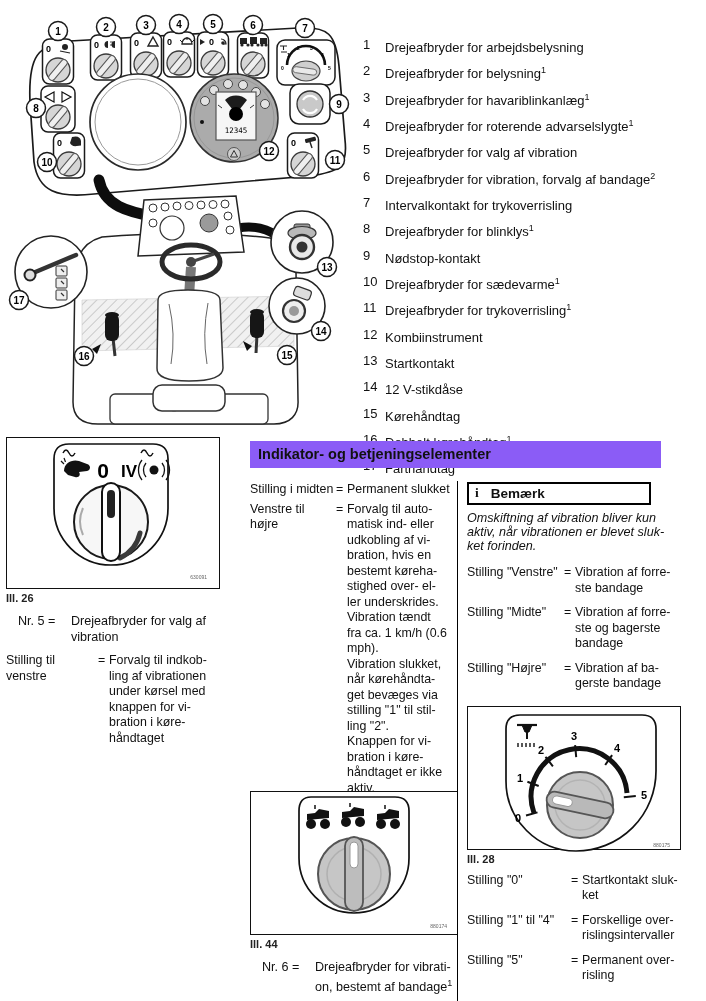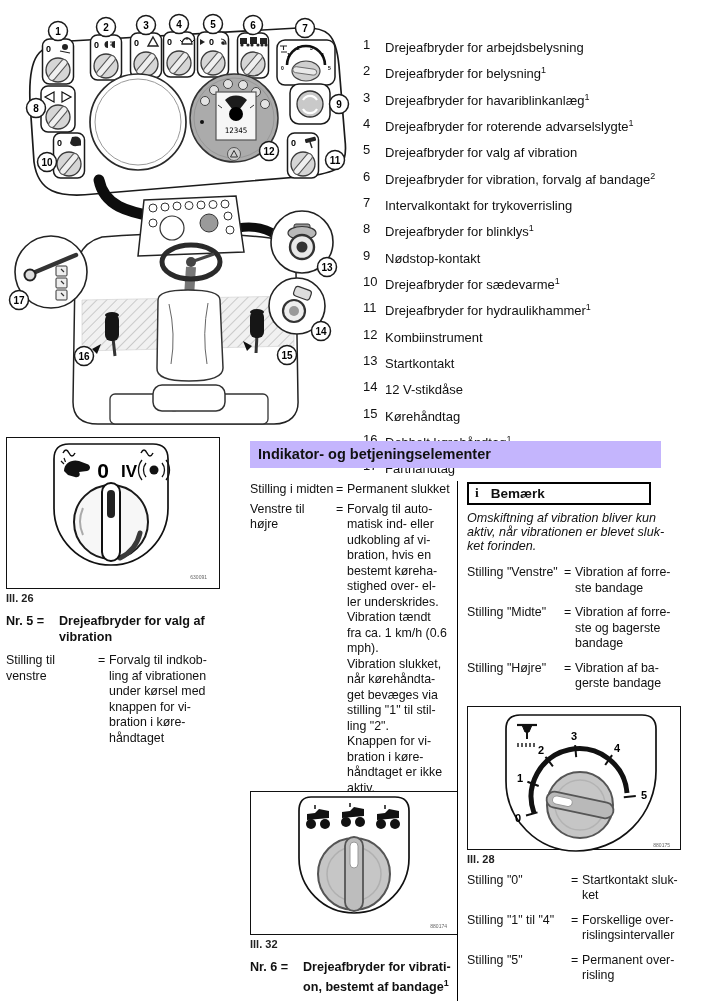--- a/index.html
+++ b/index.html
@@ -12,36 +12,36 @@
   
   .top-illu{left:6px;top:4px;width:350px;height:430px;}
   
   .legend{left:363px;top:36px;width:338px;font-size:13px;}
   .legend-row{display:flex;line-height:17px;margin-bottom:6px;}
   .ln{width:22px;flex:none;}
   .lt{flex:1;}
   sup{font-size:9px;}
   
   .header-bar{
-    left:250px;top:441px;width:411px;height:27px;background:#c4b5fd;
+    left:250px;top:441px;width:411px;height:27px;background:#8b5cf6;
     font-weight:bold;font-size:14.5px;line-height:27px;padding-left:8px;
     box-sizing:border-box;
   }
   
   .col-left{left:6px;top:437px;width:232px;}
   .col-mid{left:250px;top:482px;width:202px;}
   .ill27-block{left:250px;top:791px;width:208px;}
   .col-right{left:467px;top:482px;width:236px;}
   .vdivider{left:457px;top:481px;height:520px;width:0;border-left:1.6px solid #000;}
   
   .figbox{border:1.6px solid #111;background:#fff;}
   .figbox svg{display:block;}
   .fig-label{font-weight:bold;font-size:11px;color:#222;margin-top:3px;}
   
-  .nrcap{display:flex;font-weight:bold;font-size:12.6px;line-height:16px;margin-top:9px;}
+  .nrcap{display:flex;font-weight:normal;font-size:12.6px;line-height:16px;margin-top:9px;margin-left:12px;}
   .nrlhs{width:53px;flex:none;}
   .nrtxt{flex:1;white-space:pre-line;}
   
   .kv{display:flex;font-size:12.4px;line-height:15.5px;margin-bottom:4px;}
   .k{flex:none;}
   .eq{width:11px;flex:none;text-align:left;}
   .v{flex:1;white-space:pre-line;}
   .col-left .k{width:92px;}
   .col-mid .k{width:86px;}
   .col-right .k{width:97px;}
@@ -423,21 +423,21 @@
   <div class="legend-row">
       <span class="ln">9</span>
       <span class="lt"><span>Nødstop-kontakt</span><sup></sup></span>
     </div>
   <div class="legend-row">
       <span class="ln">10</span>
       <span class="lt"><span>Drejeafbryder for sædevarme</span><sup>1</sup></span>
     </div>
   <div class="legend-row">
       <span class="ln">11</span>
-      <span class="lt"><span>Drejeafbryder for hydraulikhammer</span><sup>1</sup></span>
+      <span class="lt"><span>Drejeafbryder for trykoverrisling</span><sup>1</sup></span>
     </div>
   <div class="legend-row">
       <span class="ln">12</span>
       <span class="lt"><span>Kombiinstrument</span><sup></sup></span>
     </div>
   <div class="legend-row">
       <span class="ln">13</span>
       <span class="lt"><span>Startkontakt</span><sup></sup></span>
     </div>
   <div class="legend-row">
@@ -560,21 +560,21 @@
       </g>
       <g>
         <circle cx="103" cy="82" r="36" fill="#c6c6c6" stroke="#555" stroke-width="2"></circle>
         <circle cx="103" cy="82" r="27" fill="none" stroke="#b0b0b0" stroke-width="1.5"></circle>
         <rect x="94" y="45" width="18" height="74" rx="9" fill="#bdbdbd" stroke="#555" stroke-width="1.8"></rect>
         <rect x="99" y="50" width="8" height="26" rx="4" fill="#fff" stroke="#999" stroke-width="1"></rect>
       </g>
       <text x="196" y="136" text-anchor="end" font-size="5" fill="#666">880174</text>
     </svg>
   </div>
-  <div class="fig-label">Ill. 32</div>
+  <div class="fig-label">Ill. 44</div>
   <div class="nrcap">
     <span class="nrlhs">Nr. 6 =</span>
     <span class="nrtxt"><span>Drejeafbryder for vibrati-
 on, bestemt af bandage</span><sup>1</sup></span>
   </div>
 </div>
 
 <div class="abs vdivider"></div>
 
 <div class="abs col-right">

